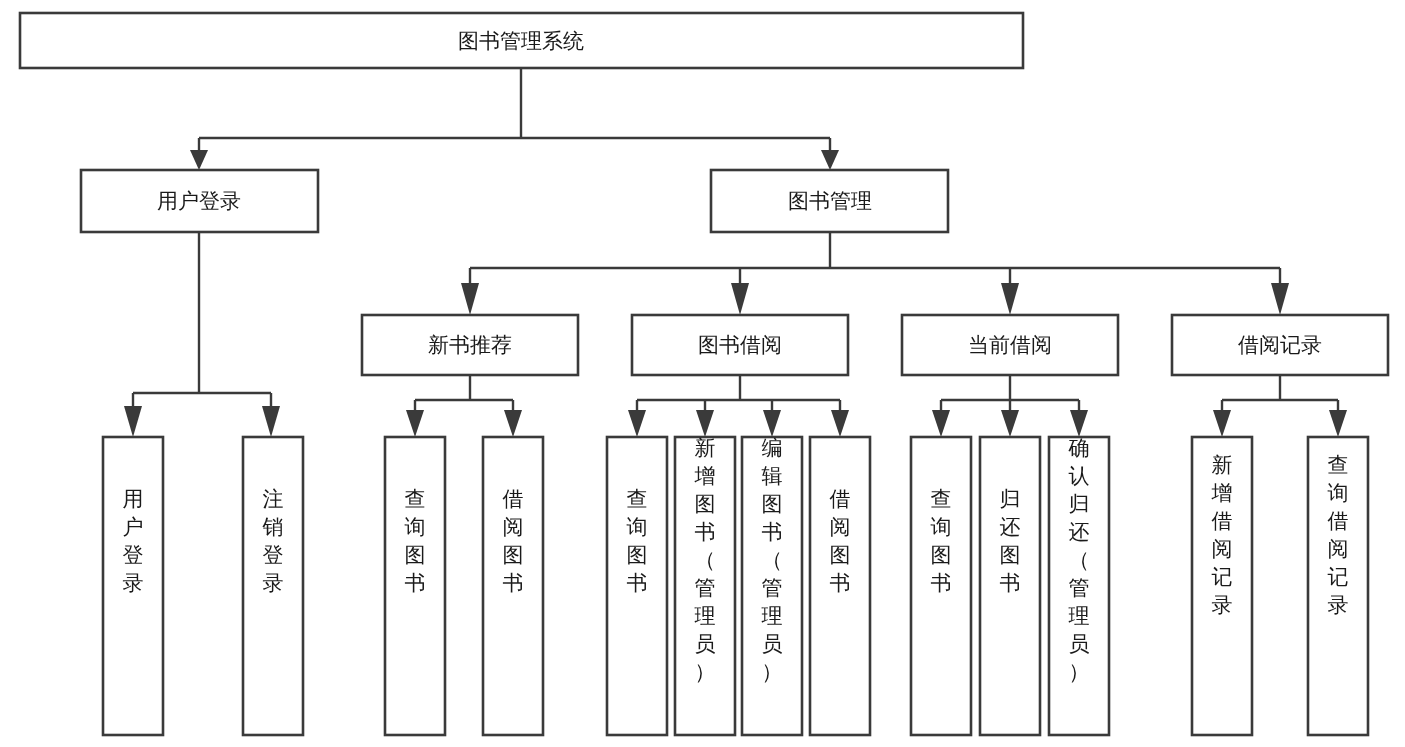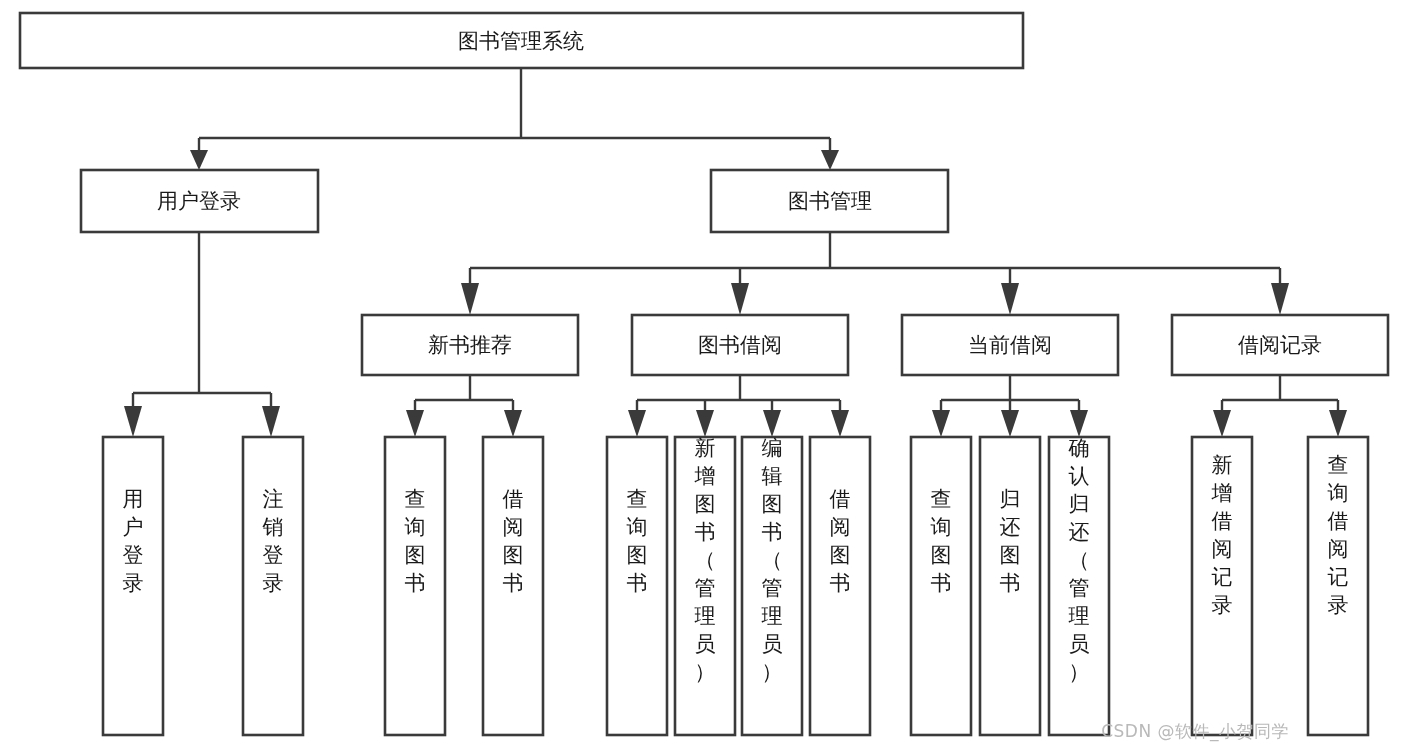--- a/index.html
+++ b/index.html
@@ -235,14 +235,13 @@
       <rect class="node-box" x="1192" y="437" width="60" height="298"></rect>
       <text class="node-label-vertical leaf-text" x="1222" y="472"><tspan x="1222" dy="0">新</tspan><tspan x="1222" dy="28">增</tspan><tspan x="1222" dy="28">借</tspan><tspan x="1222" dy="28">阅</tspan><tspan x="1222" dy="28">记</tspan><tspan x="1222" dy="28">录</tspan></text>
     </g>
     <g>
       <rect class="node-box" x="1308" y="437" width="60" height="298"></rect>
       <text class="node-label-vertical leaf-text" x="1338" y="472"><tspan x="1338" dy="0">查</tspan><tspan x="1338" dy="28">询</tspan><tspan x="1338" dy="28">借</tspan><tspan x="1338" dy="28">阅</tspan><tspan x="1338" dy="28">记</tspan><tspan x="1338" dy="28">录</tspan></text>
     </g>
 
   </svg>
 
-  <div class="watermark">CSDN @软件_小贺同学</div>
 </div>
 
 </body></html>

